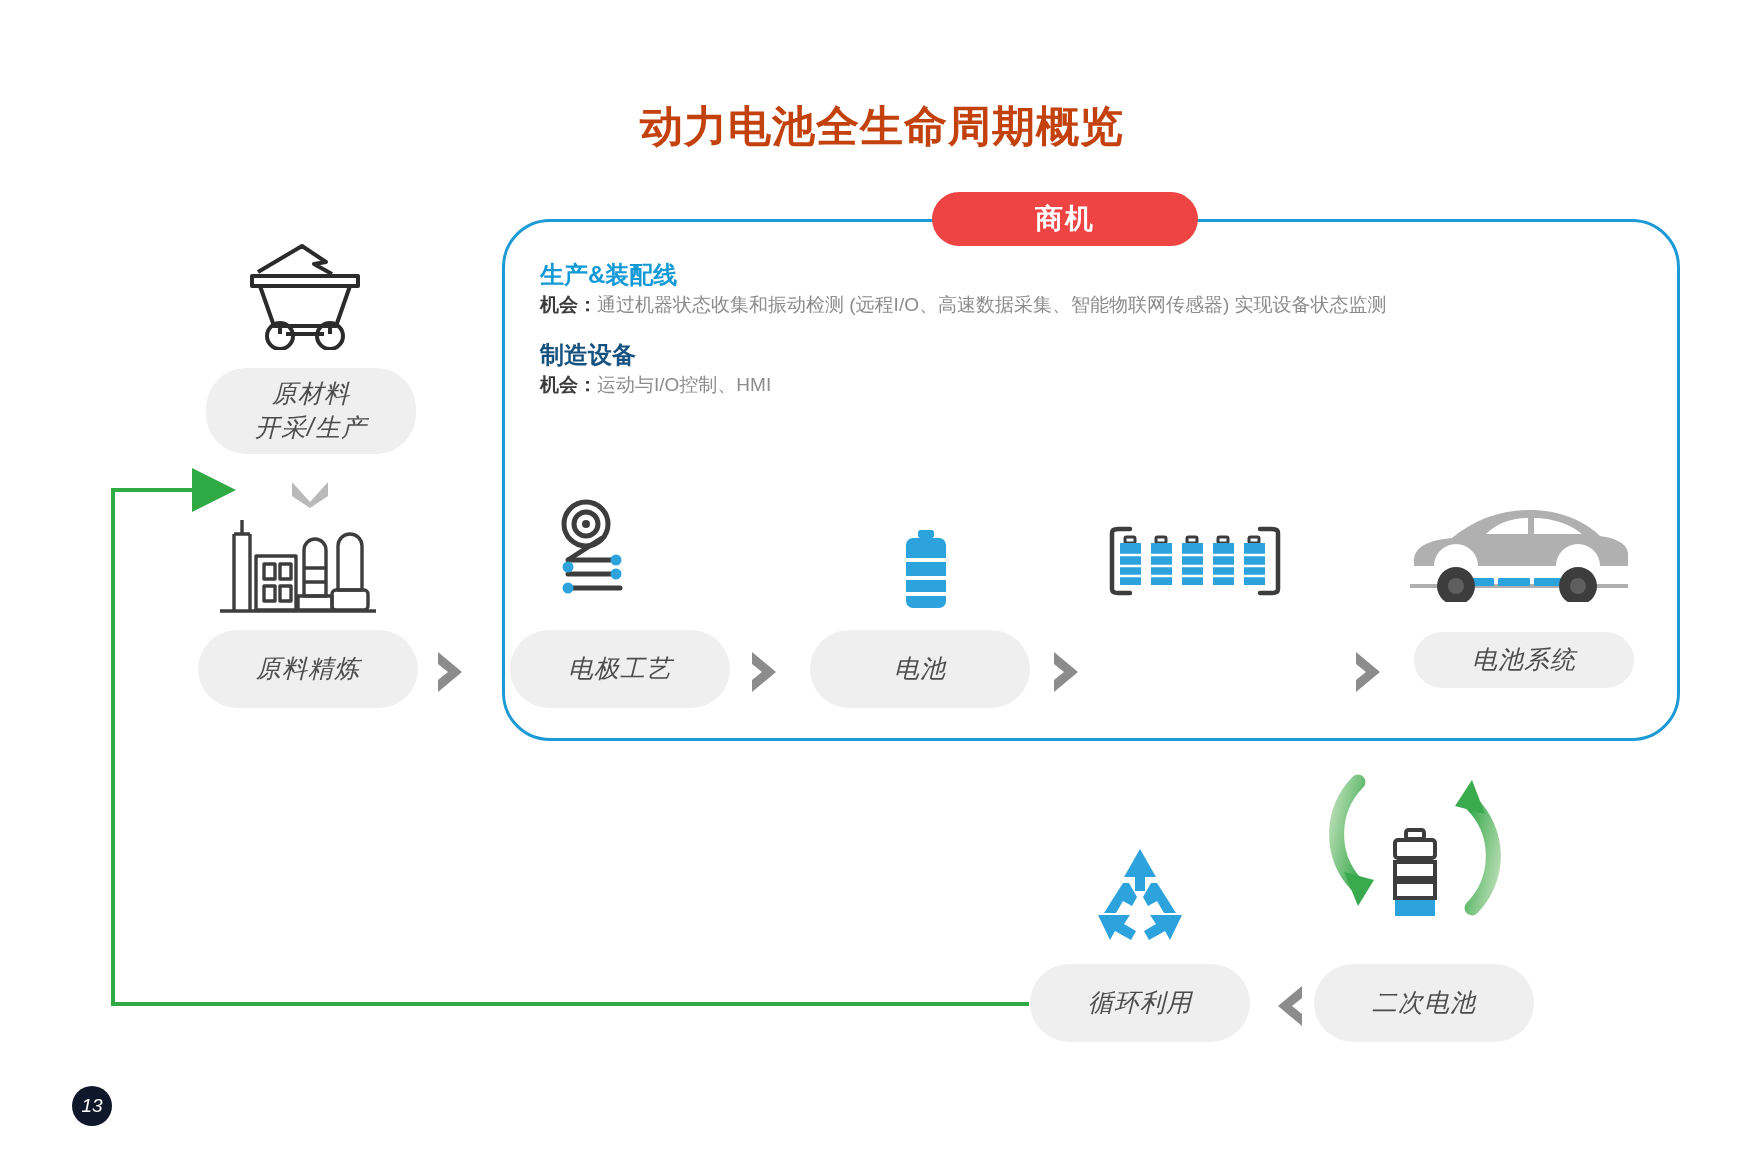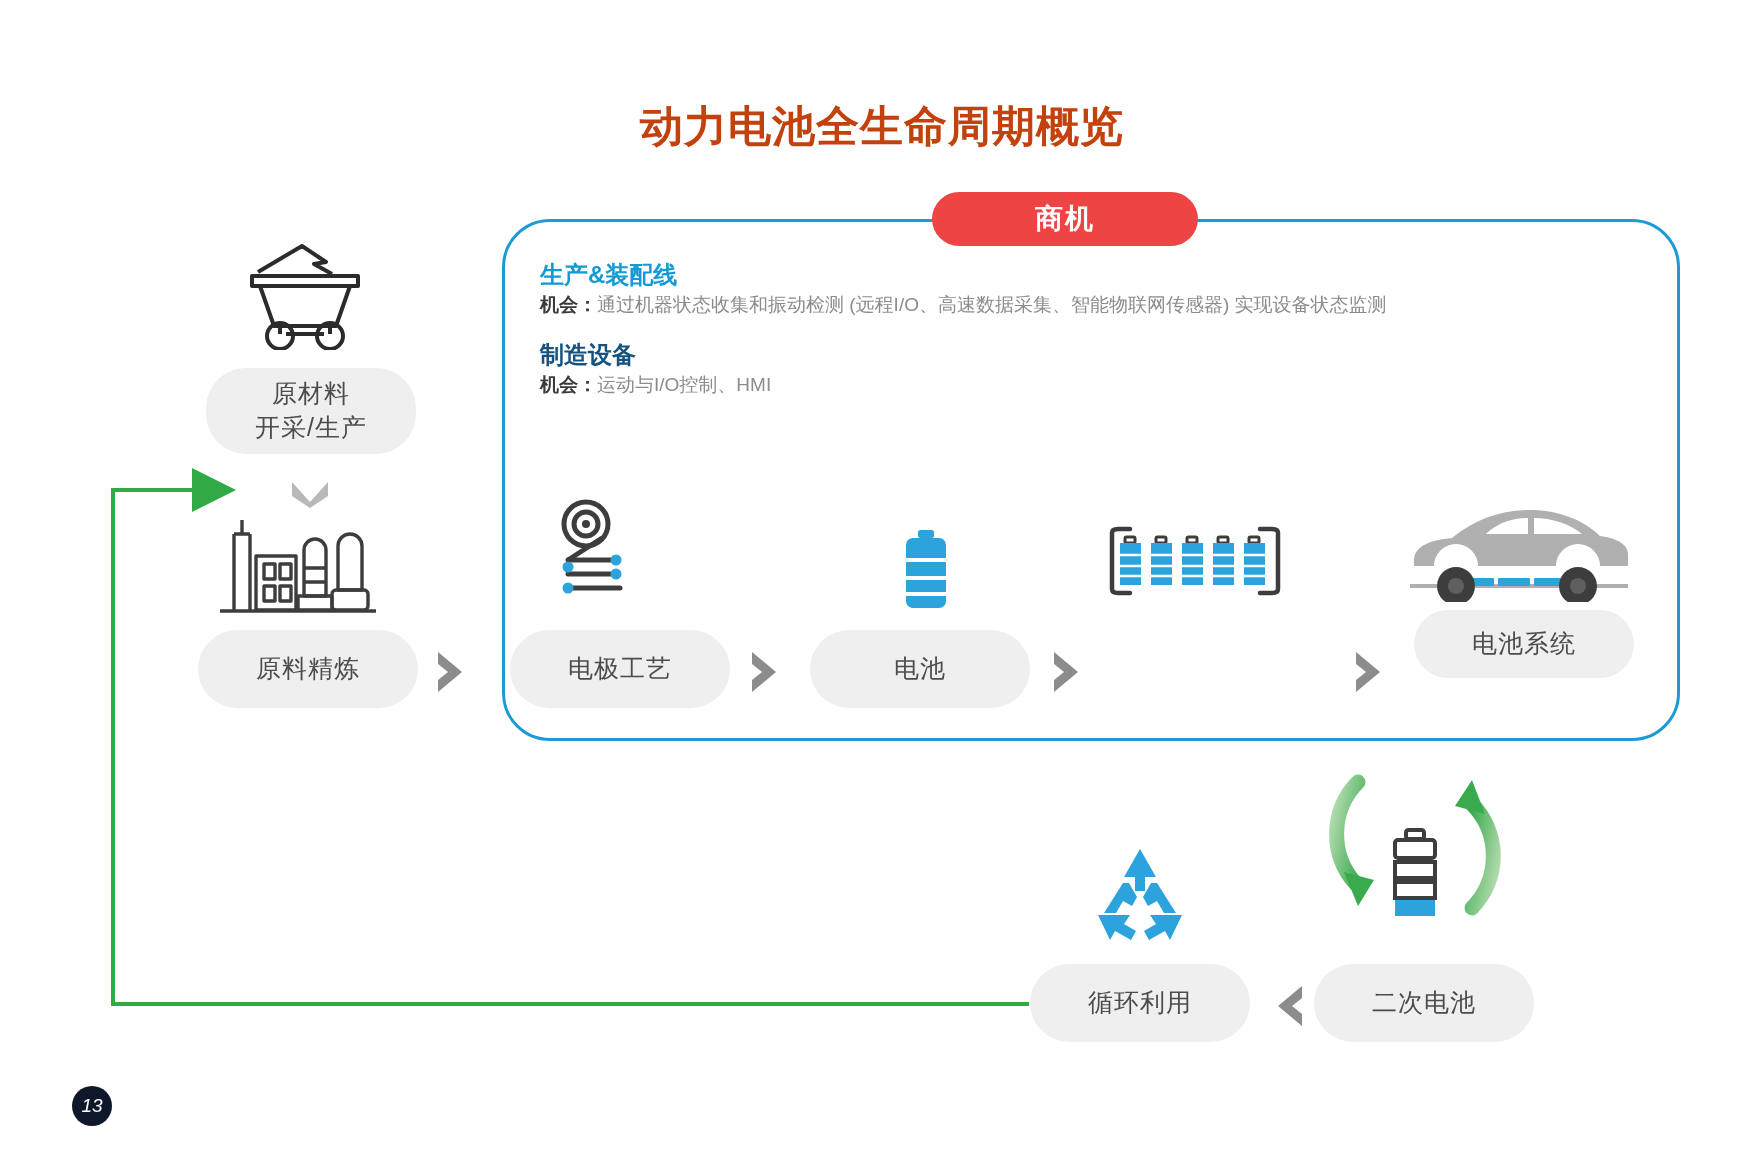--- a/index.html
+++ b/index.html
@@ -89,20 +89,21 @@
     background: #efefef;
     border-radius: 40px;
     display: flex;
     align-items: center;
     justify-content: center;
     text-align: center;
     color: #4c4c4c;
     font-size: 25px;
     line-height: 1.35;
     letter-spacing: 1px;
+    font-style: italic;
   }
 
   
   .chev {
     position: absolute;
     color: #8c8c8c;
     font-size: 0;
   }
   .chev svg { display: block; }
 
@@ -390,21 +391,21 @@
     </svg>
   </div>
 
 
   <div class="chev" style="left:1350px; top:650px;">
     <svg width="38" height="44" viewBox="0 0 38 44" xmlns="http://www.w3.org/2000/svg">
       <path d="M6 2 L30 22 L6 42 L6 30 L16 22 L6 14 Z" fill="#8c8c8c"></path>
     </svg>
   </div>
 
-  <div class="pill" style="left:1414px; top:610px; width:220px; height:68px;">
+  <div class="pill" style="left:1414px; top:632px; width:220px; height:56px;">
     <span>电池系统</span>
   </div>
 
   <div class="pill" style="left:1030px; top:964px; width:220px; height:78px;">
     <span>循环利用</span>
   </div>
 
   <div class="chev" style="left:1270px; top:984px;">
     <svg width="38" height="44" viewBox="0 0 38 44" xmlns="http://www.w3.org/2000/svg">
       <path d="M32 2 L8 22 L32 42 L32 30 L22 22 L32 14 Z" fill="#8c8c8c"></path>

